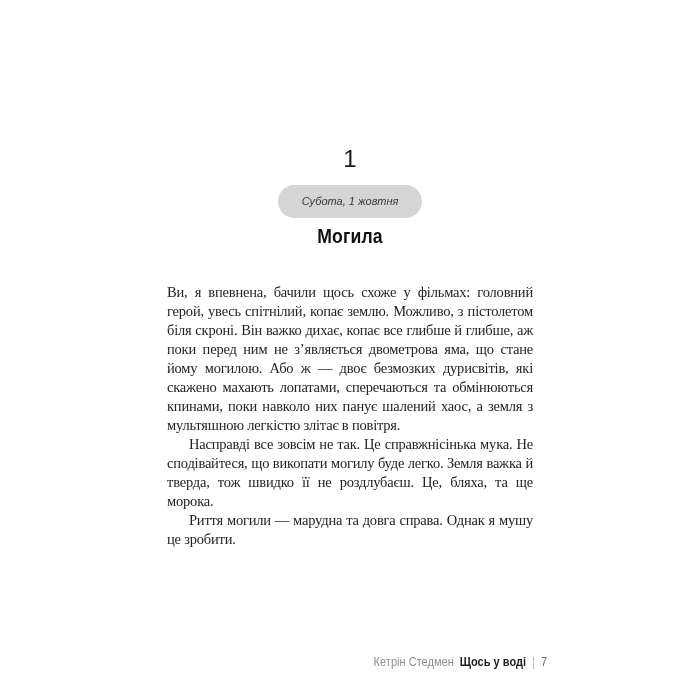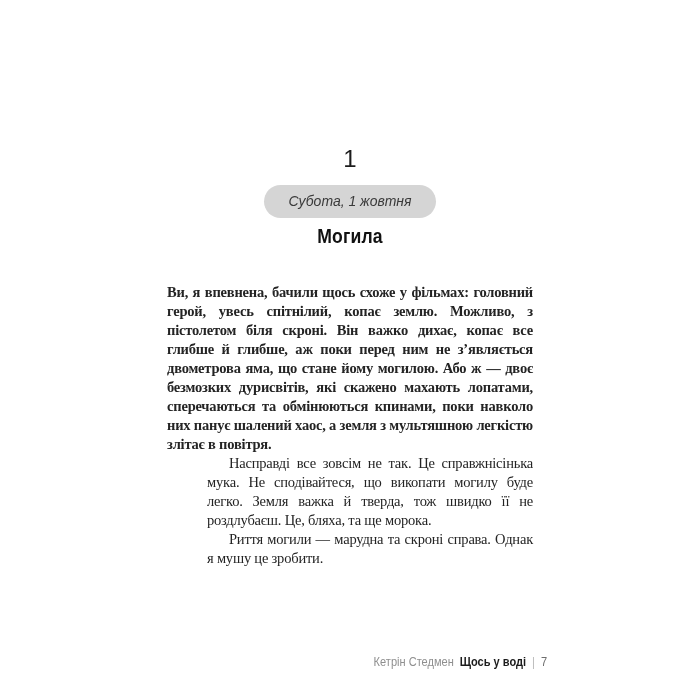--- a/index.html
+++ b/index.html
@@ -36,21 +36,21 @@
   }
   .date-badge {
     display: inline-block;
     height: 33px;
     line-height: 33px;
     padding: 0 24px;
     background: #d5d5d5;
     border-radius: 17px;
     font-family: "Liberation Sans", sans-serif;
     font-style: italic;
-    font-size: 14px;
+    font-size: 11px;
     color: #3a3a3a;
     white-space: nowrap;
   }
   .chapter-title {
     margin-top: 10px;
     text-align: center;
     font-family: "Liberation Sans", sans-serif;
     font-weight: 700;
     font-size: 20px;
     line-height: 17px;
@@ -65,25 +65,23 @@
   .body-text p {
     margin: 0;
     font-size: 14.5px;
     line-height: 19px;
     letter-spacing: -0.2px;
     text-align: justify;
     color: #242424;
   }
   .body-text p.gap-before {
     margin-top: 7px;
-    font-weight: bold;
   }
   .body-text p.indented {
     text-indent: 22px;
-    margin-left: 40px;
   }
   .dropcap {
     font-size: 31px;
     line-height: 0;
     padding-right: 1px;
     color: #1c1c1c;
   }
   .footer {
     position: absolute;
     top: 654px;
@@ -116,21 +114,21 @@
     </div>
 
     <div class="chapter-title">Могила</div>
 
     <div class="body-text">
 
       <p class="gap-before">Ви, я впевнена, бачили щось схоже у фільмах: головний герой, увесь спітнілий, копає землю. Можливо, з пістолетом біля скроні. Він важко дихає, копає все глибше й глибше, аж поки перед ним не з’являється двометрова яма, що стане йому могилою. Або ж — двоє безмозких дурисвітів, які скажено махають лопатами, сперечаються та обмінюються кпинами, поки навколо них панує шалений хаос, а земля з мультяшною легкістю злітає в повітря.</p>
 
       <p class="indented">Насправді все зовсім не так. Це справжнісінька мука. Не сподівайтеся, що викопати могилу буде легко. Земля важка й тверда, тож швидко її не роздлубаєш. Це, бляха, та ще морока.</p>
 
-      <p class="indented">Риття могили — марудна та скроні справа. Однак я мушу це зробити.</p>
+      <p class="indented">Риття могили — марудна та довга справа. Однак я мушу це зробити.</p>
     </div>
   </div>
 
   <div class="footer">
     <span class="author">Кетрін Стедмен</span>
     <span class="book-title">Щось у воді</span>
     <span class="separator">|</span>
     <span class="page-number">7</span>
   </div>
 </div>

